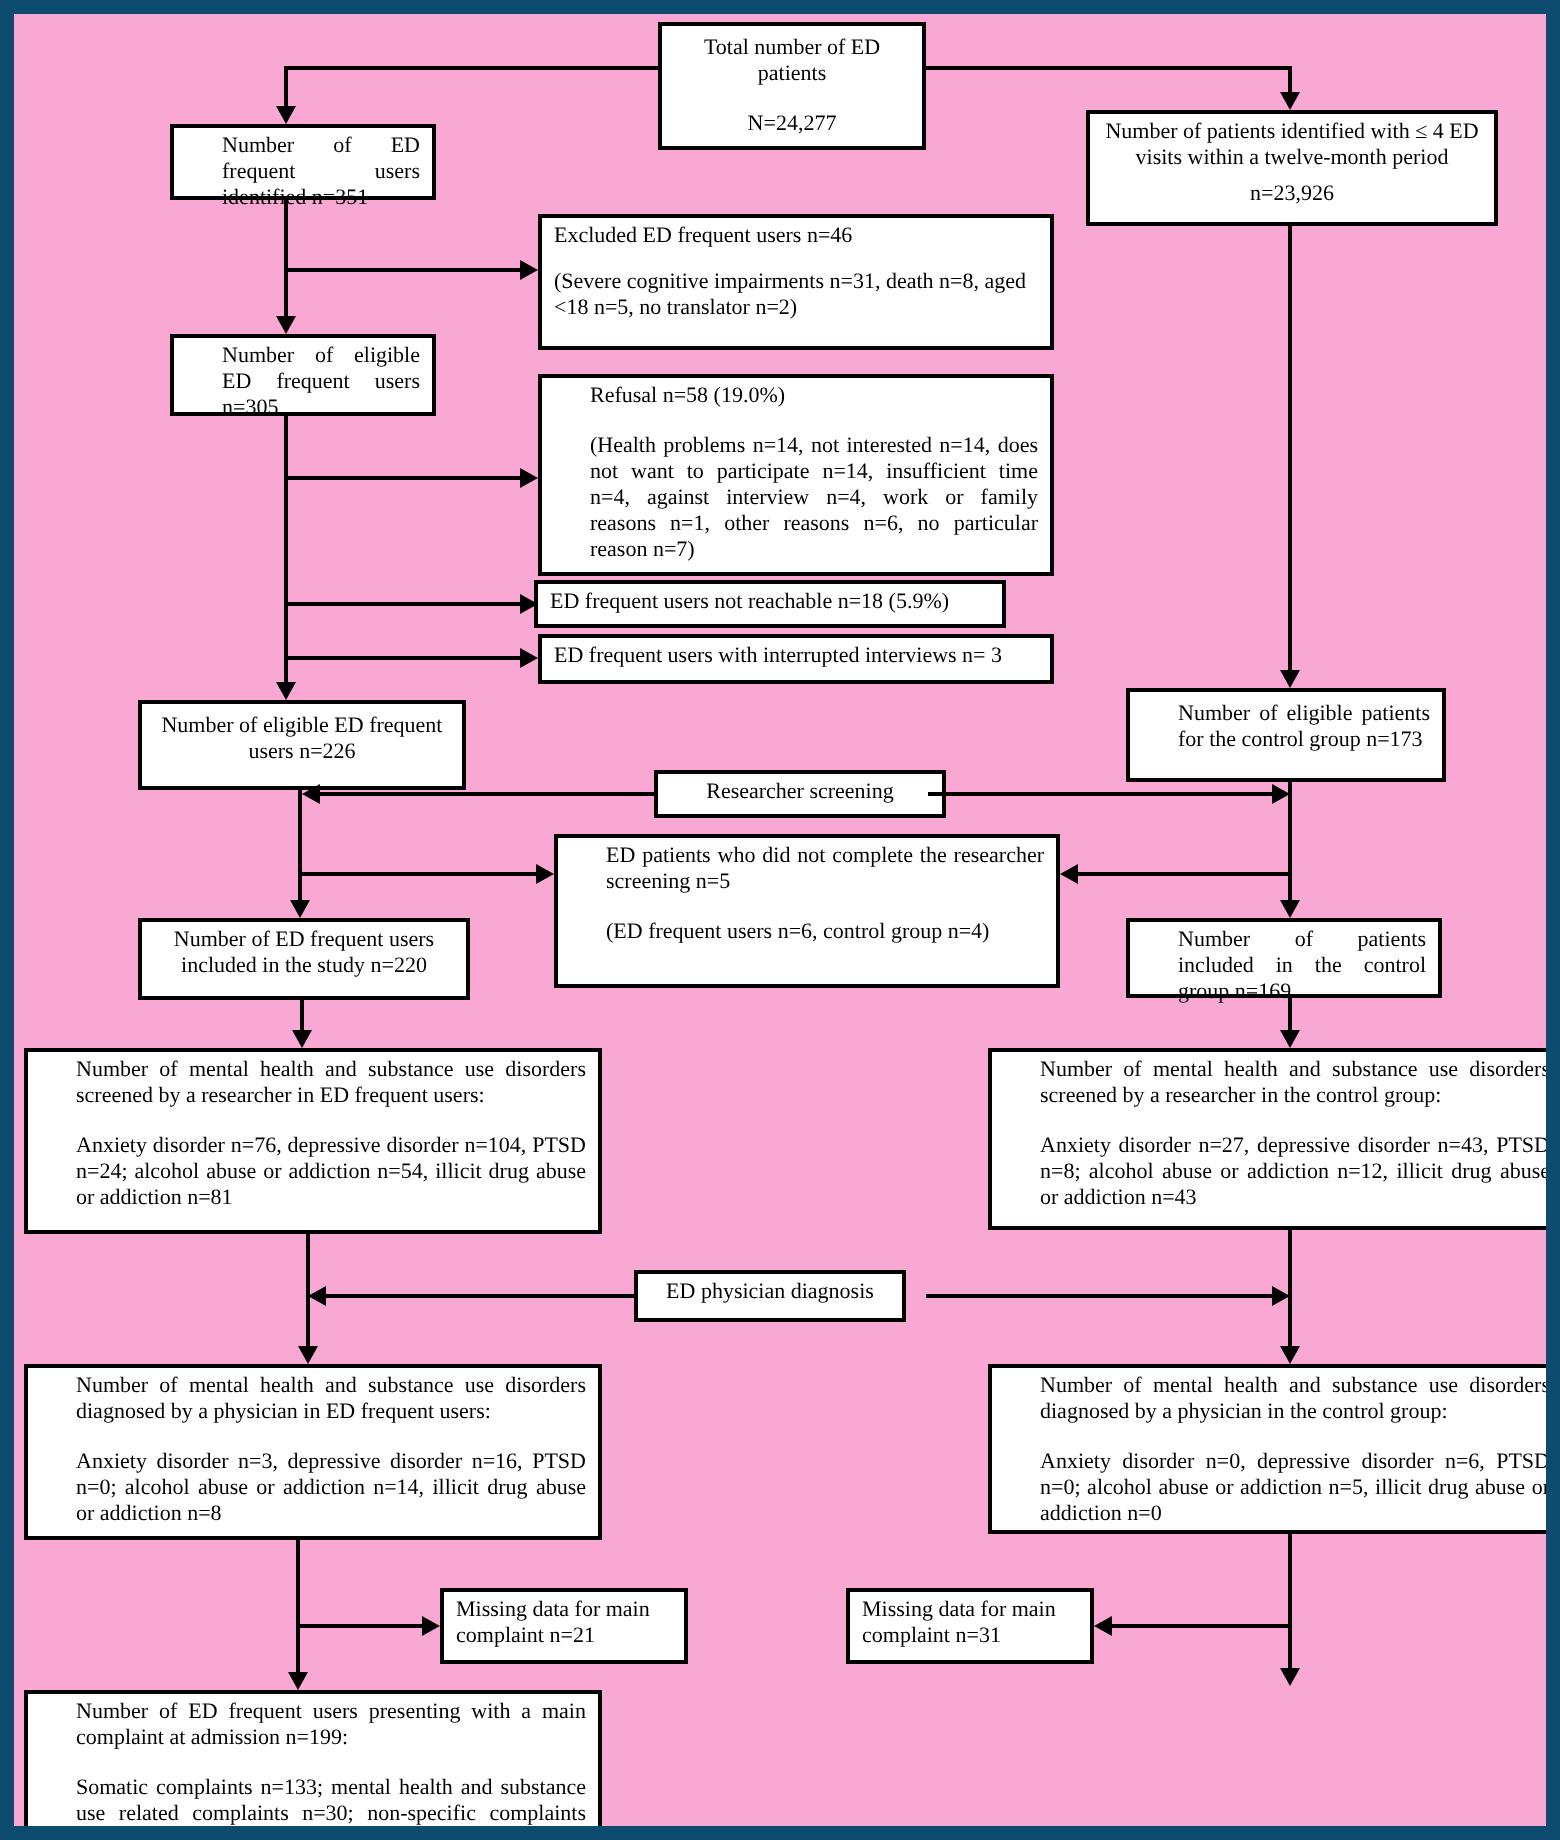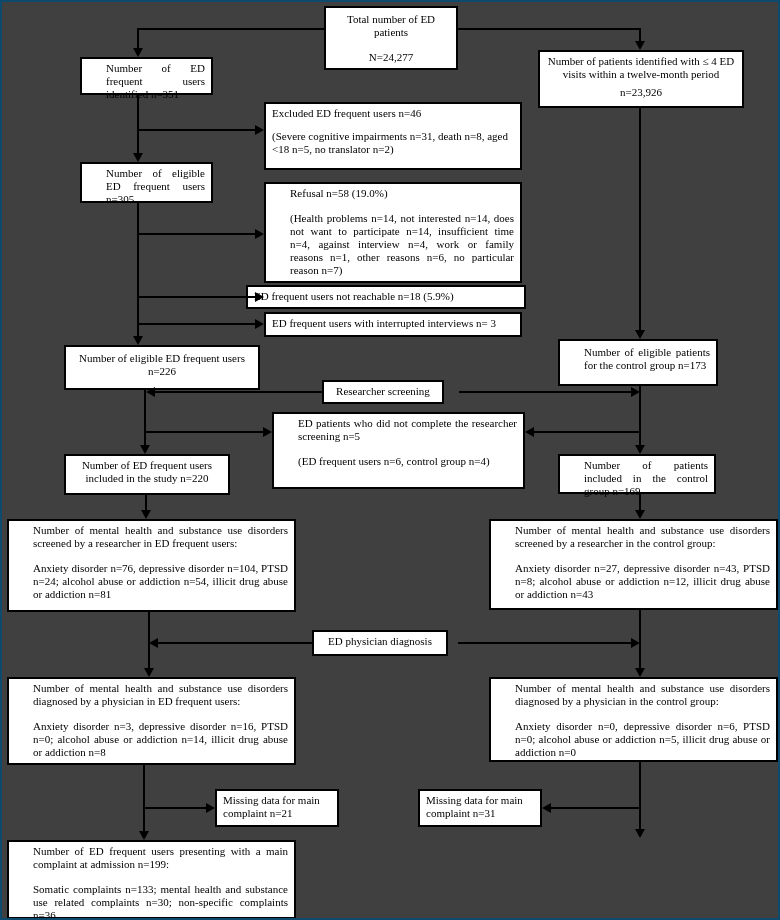--- a/index.html
+++ b/index.html
@@ -1,19 +1,19 @@
 <!DOCTYPE html>
 <html><head>
 <meta charset="utf-8">
 <style>
   html,body{margin:0;padding:0;background:#fff;}
   #canvas{
-    position:relative;width:780px;height:920px;background:#404040;
+    position:relative;width:780px;height:920px;background:#f9a8d4;
     font-family:"Liberation Serif", serif;color:#000;
-    border:2px solid #0c4a6e;box-sizing:border-box;overflow:hidden;
+    border:7px solid #0c4a6e;box-sizing:border-box;overflow:hidden;
   }
   .box{
     position:absolute;border:2px solid #000;background:#fff;
     font-size:11px;line-height:13px;padding:3px 6px;box-sizing:border-box;
   }
   .box p{margin:0;}
   .box p.d{margin-top:12px;}
   .center{text-align:center;}
   .justify{text-align:justify;padding-left:24px;}
   .left{text-align:left;}
@@ -57,37 +57,37 @@
 
   <div class="box justify" style="left:78px;top:160px;width:133px;height:41px">
     <p>Number of eligible ED frequent users n=305</p>
   </div>
 
   <div class="box justify" style="left:262px;top:180px;width:258px;height:101px">
     <p>Refusal n=58 (19.0%)</p>
     <p class="d">(Health problems n=14, not interested n=14, does not want to participate n=14, insufficient time n=4, against interview n=4, work or family reasons n=1, other reasons n=6, no particular reason n=7)</p>
   </div>
 
-  <div class="box left" style="left:244px;top:283px;width:280px;height:24px">
+  <div class="box left" style="left:260px;top:283px;width:236px;height:24px">
     <p>ED frequent users not reachable n=18 (5.9%)</p>
   </div>
 
   <div class="box left" style="left:262px;top:310px;width:258px;height:25px">
     <p>ED frequent users with interrupted interviews n= 3</p>
   </div>
 
-  <div class="box center pad-top" style="left:62px;top:343px;width:196px;height:45px">
+  <div class="box center pad-top" style="left:62px;top:343px;width:164px;height:45px">
     <p>Number of eligible ED frequent users n=226</p>
   </div>
 
   <div class="box justify pad-top" style="left:556px;top:337px;width:160px;height:47px">
     <p>Number of eligible patients for the control group n=173</p>
   </div>
 
-  <div class="box center" style="left:320px;top:378px;width:122px;height:24px">
+  <div class="box center" style="left:320px;top:378px;width:146px;height:24px">
     <p>Researcher screening</p>
   </div>
 
   <div class="box justify" style="left:270px;top:410px;width:253px;height:77px">
     <p>ED patients who did not complete the researcher screening n=5</p>
     <p class="d">(ED frequent users n=6, control group n=4)</p>
   </div>
 
   <div class="box center" style="left:62px;top:452px;width:166px;height:41px">
     <p>Number of ED frequent users included in the study n=220</p>

